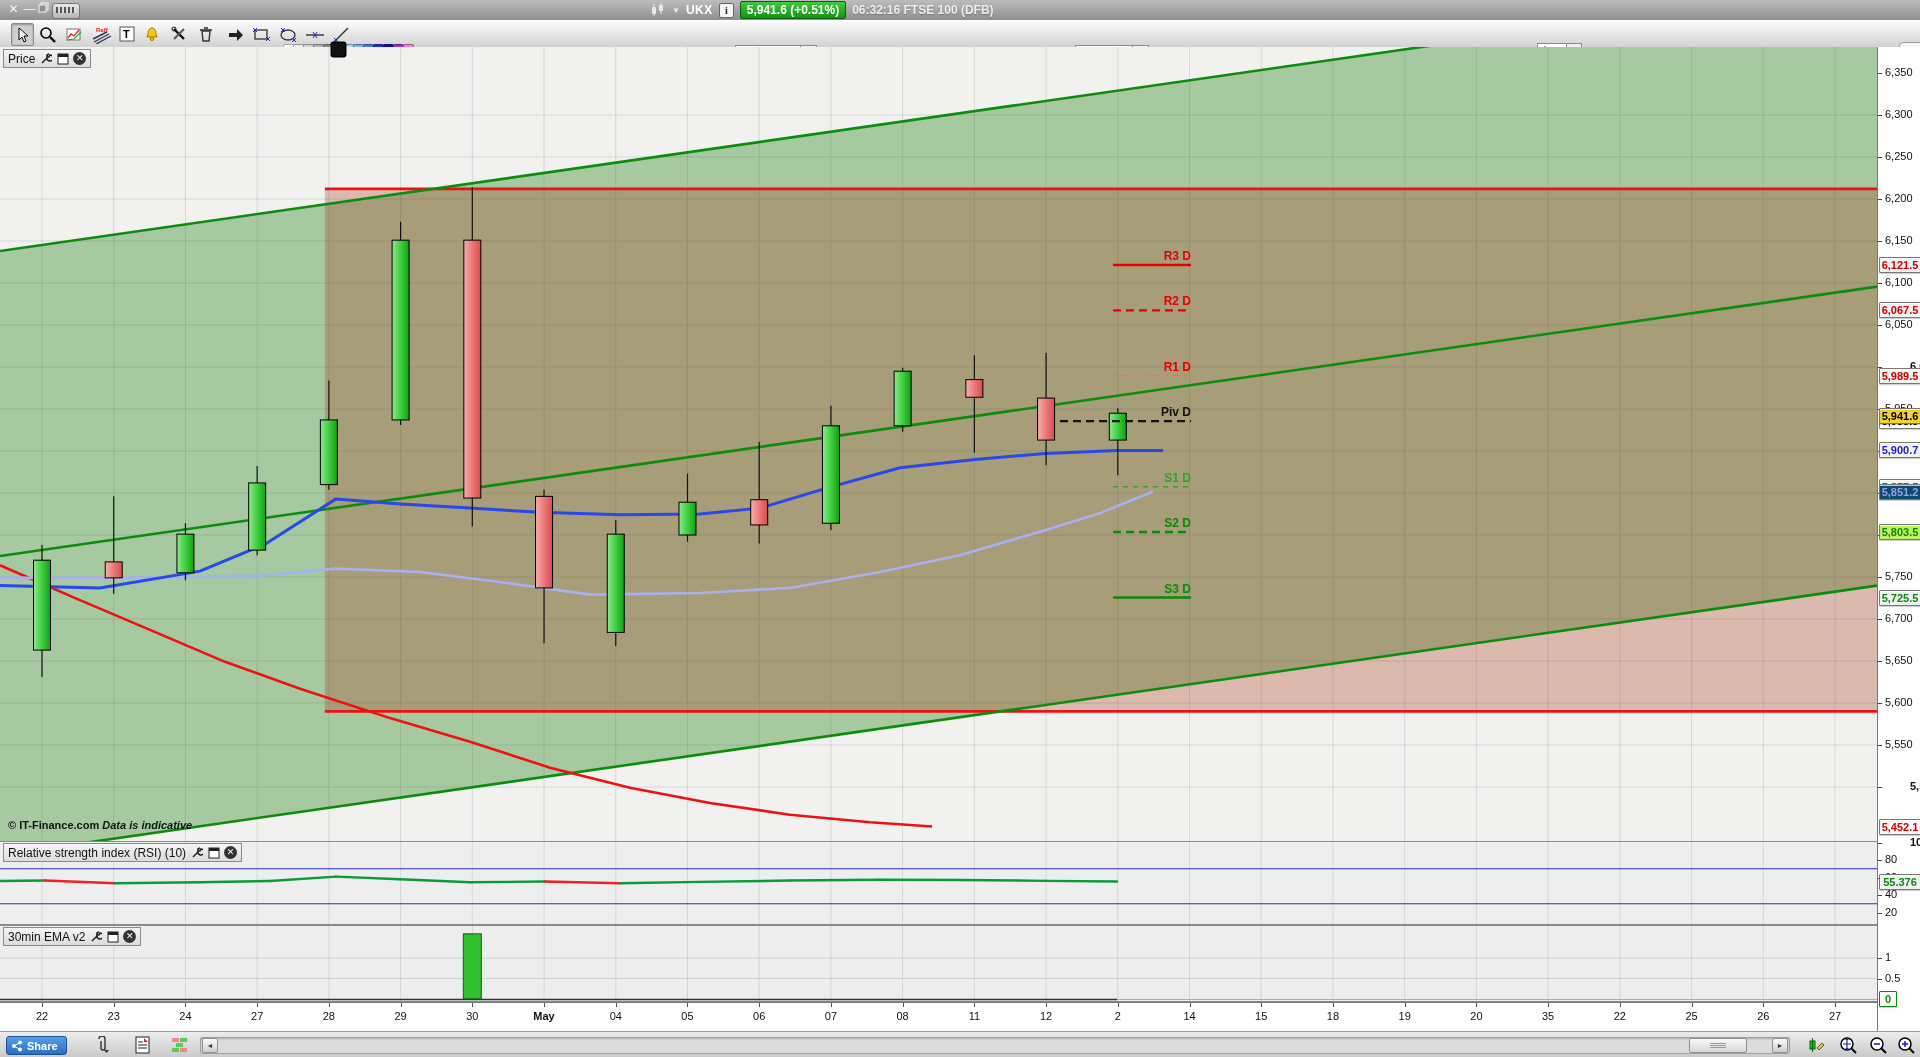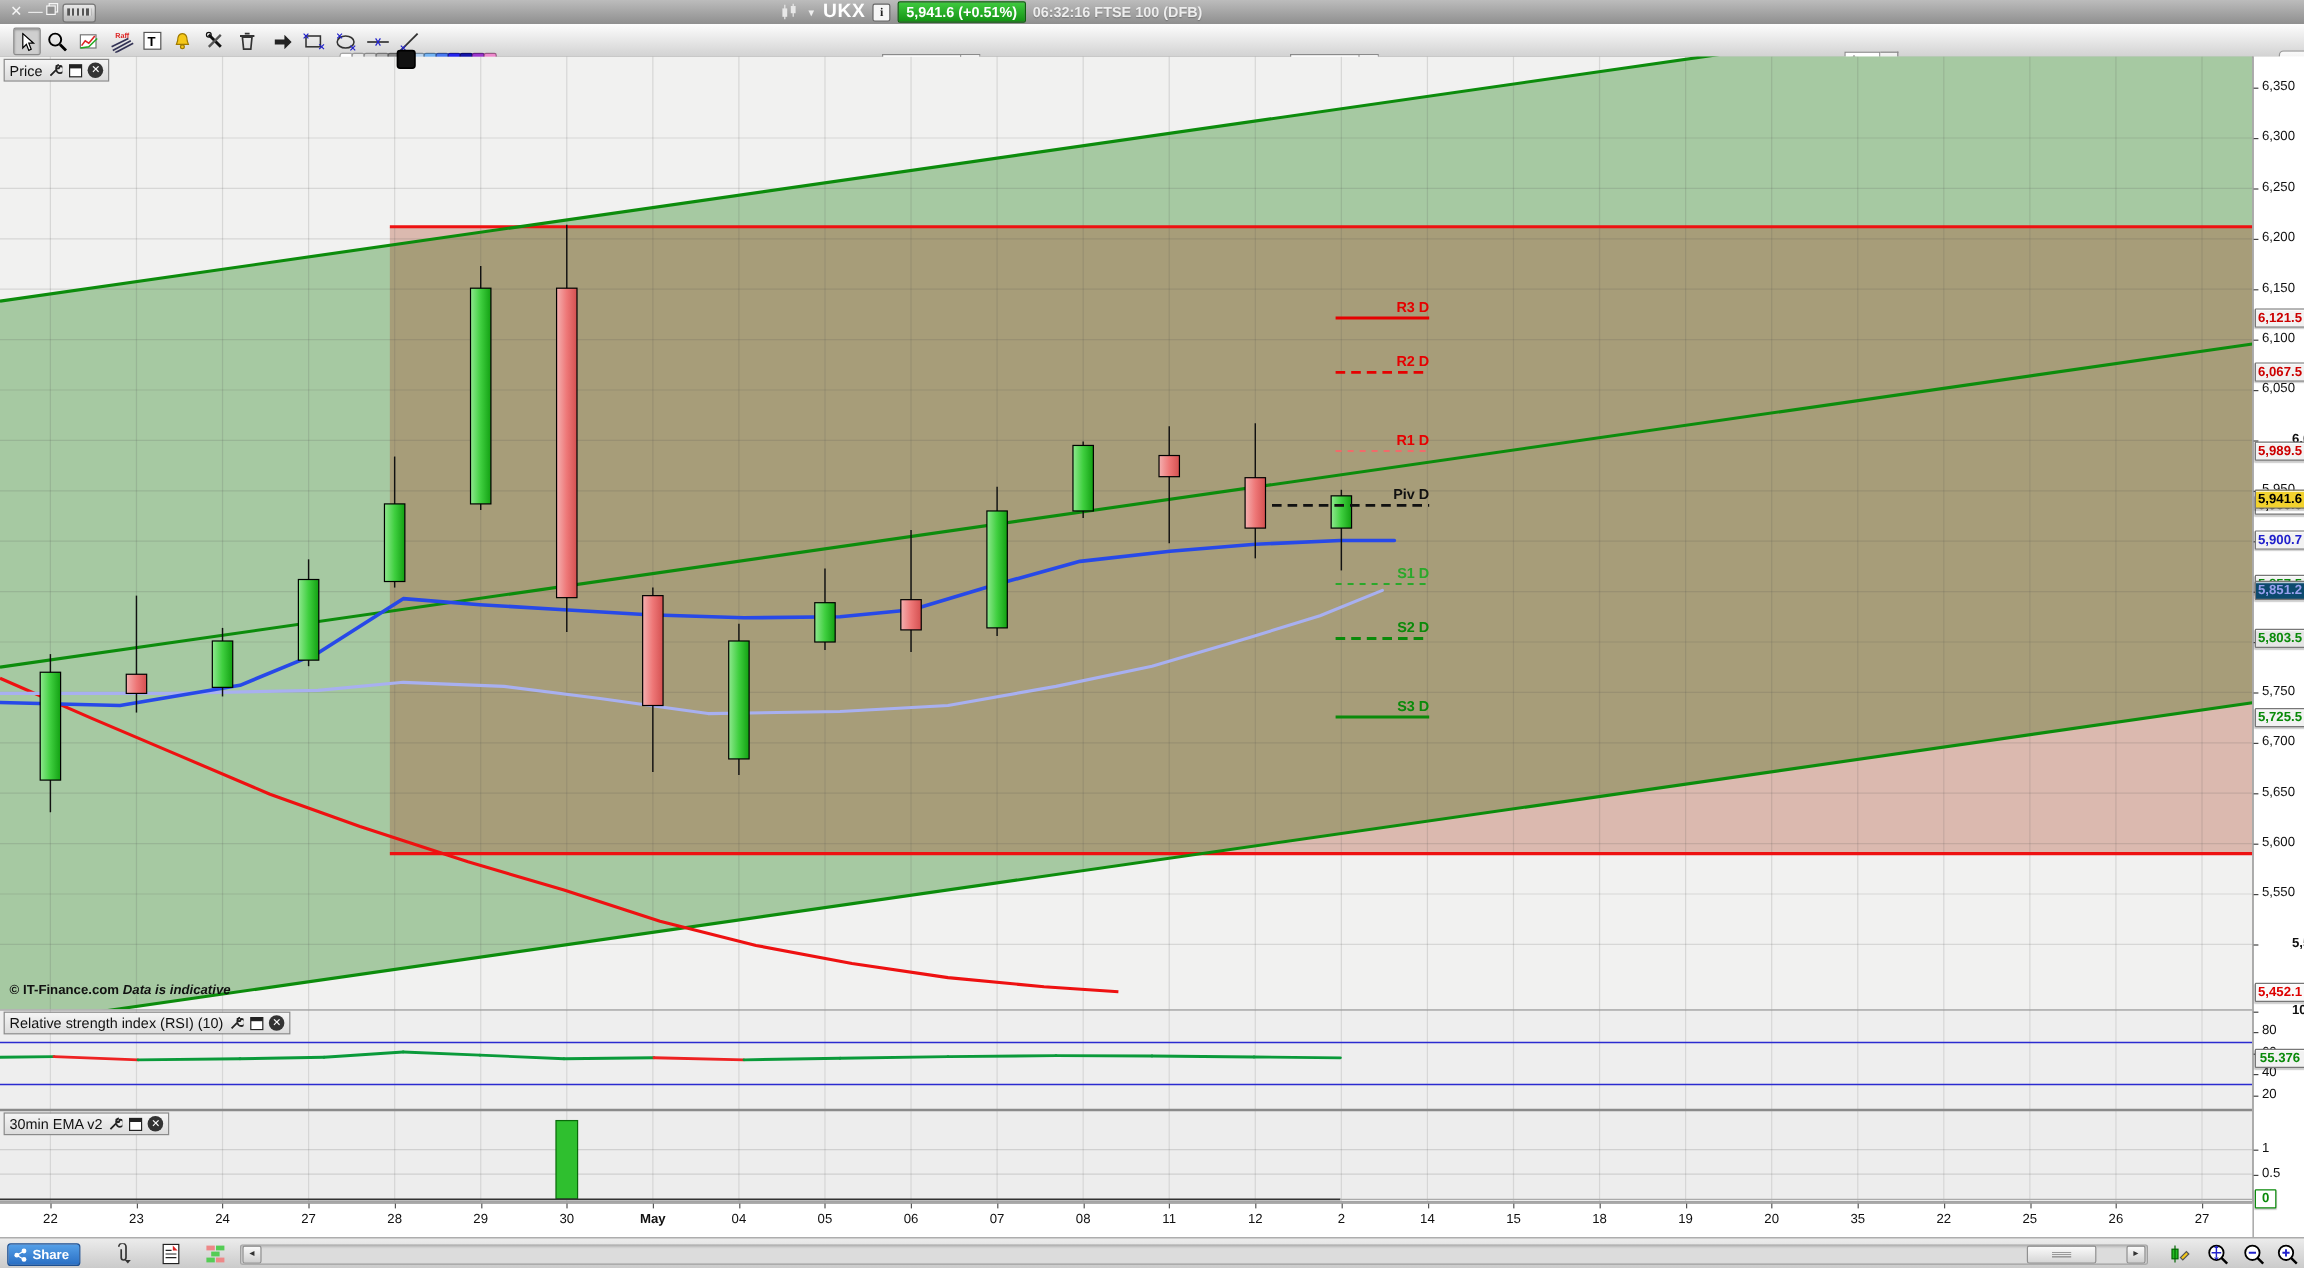--- a/index.html
+++ b/index.html
@@ -10,21 +10,21 @@
   
   #titlebar{left:0;top:0;width:1920px;height:20px;
     background:linear-gradient(#bcbcbc,#8f8f8f);border-bottom:1px solid #6e6e6e;}
   .winbtn{position:absolute;top:2px;width:15px;height:15px;color:#f5f5f5;font-size:12px;
     line-height:15px;text-align:center;cursor:default;}
   #kbd-btn{left:52px;width:26px;height:14px;top:3px;background:linear-gradient(#e8e8e8,#b5b5b5);
     border:1px solid #777;border-radius:3px;}
   #kbd-btn .keys{margin:3px 3px;height:6px;
     background:repeating-linear-gradient(90deg,#555 0 2px,#ddd 2px 4px);}
   #quote-cluster{left:650px;top:1px;height:18px;display:flex;align-items:center;gap:6px;}
-  #instrument{color:#fff;font-weight:bold;font-size:16px;letter-spacing:.5px;}
+  #instrument{color:#fff;font-weight:bold;font-size:12px;letter-spacing:.5px;}
   .tb-caret{color:#eee;font-size:8px;}
   #info-icon{width:13px;height:13px;background:#f5f5f5;border:1px solid #666;border-radius:2px;
     color:#222;font-weight:bold;font-size:10px;line-height:13px;text-align:center;font-family:"Liberation Serif",serif;}
   #quote-badge{background:linear-gradient(#3fca3f,#149314);border:1px solid #0b5e0b;color:#fff;
     font-weight:bold;font-size:12px;padding:1px 6px;border-radius:2px;}
   #session-info{color:#ededed;font-weight:bold;font-size:12px;text-shadow:0 1px 1px rgba(0,0,0,.25);}
   
   #toolbar{left:0;top:20px;width:1920px;height:27px;
     background:linear-gradient(#fdfdfd,#d2d2d2);border-bottom:1px solid #9a9a9a;}
   .tool{position:absolute;top:3px;width:21px;height:21px;display:flex;align-items:center;
@@ -565,21 +565,21 @@
     <div class="tick" style="top:931.5px"></div>
     <div class="pl" style="top:924.5px">0.5</div>
     <div class="badge" style="top:209.94000000000005px;color:#cc0000;background:#f2f2f2">6,121.5</div>
     <div class="badge" style="top:255.3px;color:#cc0000;background:#f2f2f2">6,067.5</div>
     <div class="badge" style="top:320.82px;color:#cc0000;background:#f2f2f2">5,989.5</div>
     <div class="badge" style="top:366.18px;color:#000000;background:#ffffff">5,935.5</div>
     <div class="badge" style="top:361.0559999999997px;color:#000000;background:#f2d22e">5,941.6</div>
     <div class="badge" style="top:395.41200000000015px;color:#2020cc;background:#f2f2f2">5,900.7</div>
     <div class="badge" style="top:431.7px;color:#0a8a0a;background:#f2f2f2">5,857.5</div>
     <div class="badge" style="top:436.9920000000002px;color:#98a0ee;background:#0c4a6e">5,851.2</div>
-    <div class="badge" style="top:477.05999999999995px;color:#0a8a0a;background:#e5e5e5">5,803.5</div>
+    <div class="badge" style="top:477.05999999999995px;color:#0a8a0a;background:#bef264">5,803.5</div>
     <div class="badge" style="top:542.58px;color:#0a8a0a;background:#f2f2f2">5,725.5</div>
     <div class="badge" style="top:772.2359999999996px;color:#dd0000;background:#fafafa">5,452.1</div>
     <div class="badge" style="top:826.546px;color:#0a8a0a;background:#f2f2f2">55.376</div>
     <div class="badge" style="top:944px;width:16px;color:#0a8a0a;background:#fff;border-color:#0a8a0a">0</div>
   </div>
 <div id="xaxis" class="abs">
     <div class="xtick" style="left: 42px;"></div>
     <div class="xlab" style="left: 42px;">22</div>
     <div class="xtick" style="left: 113.72px;"></div>
     <div class="xlab" style="left: 113.72px;">23</div>

